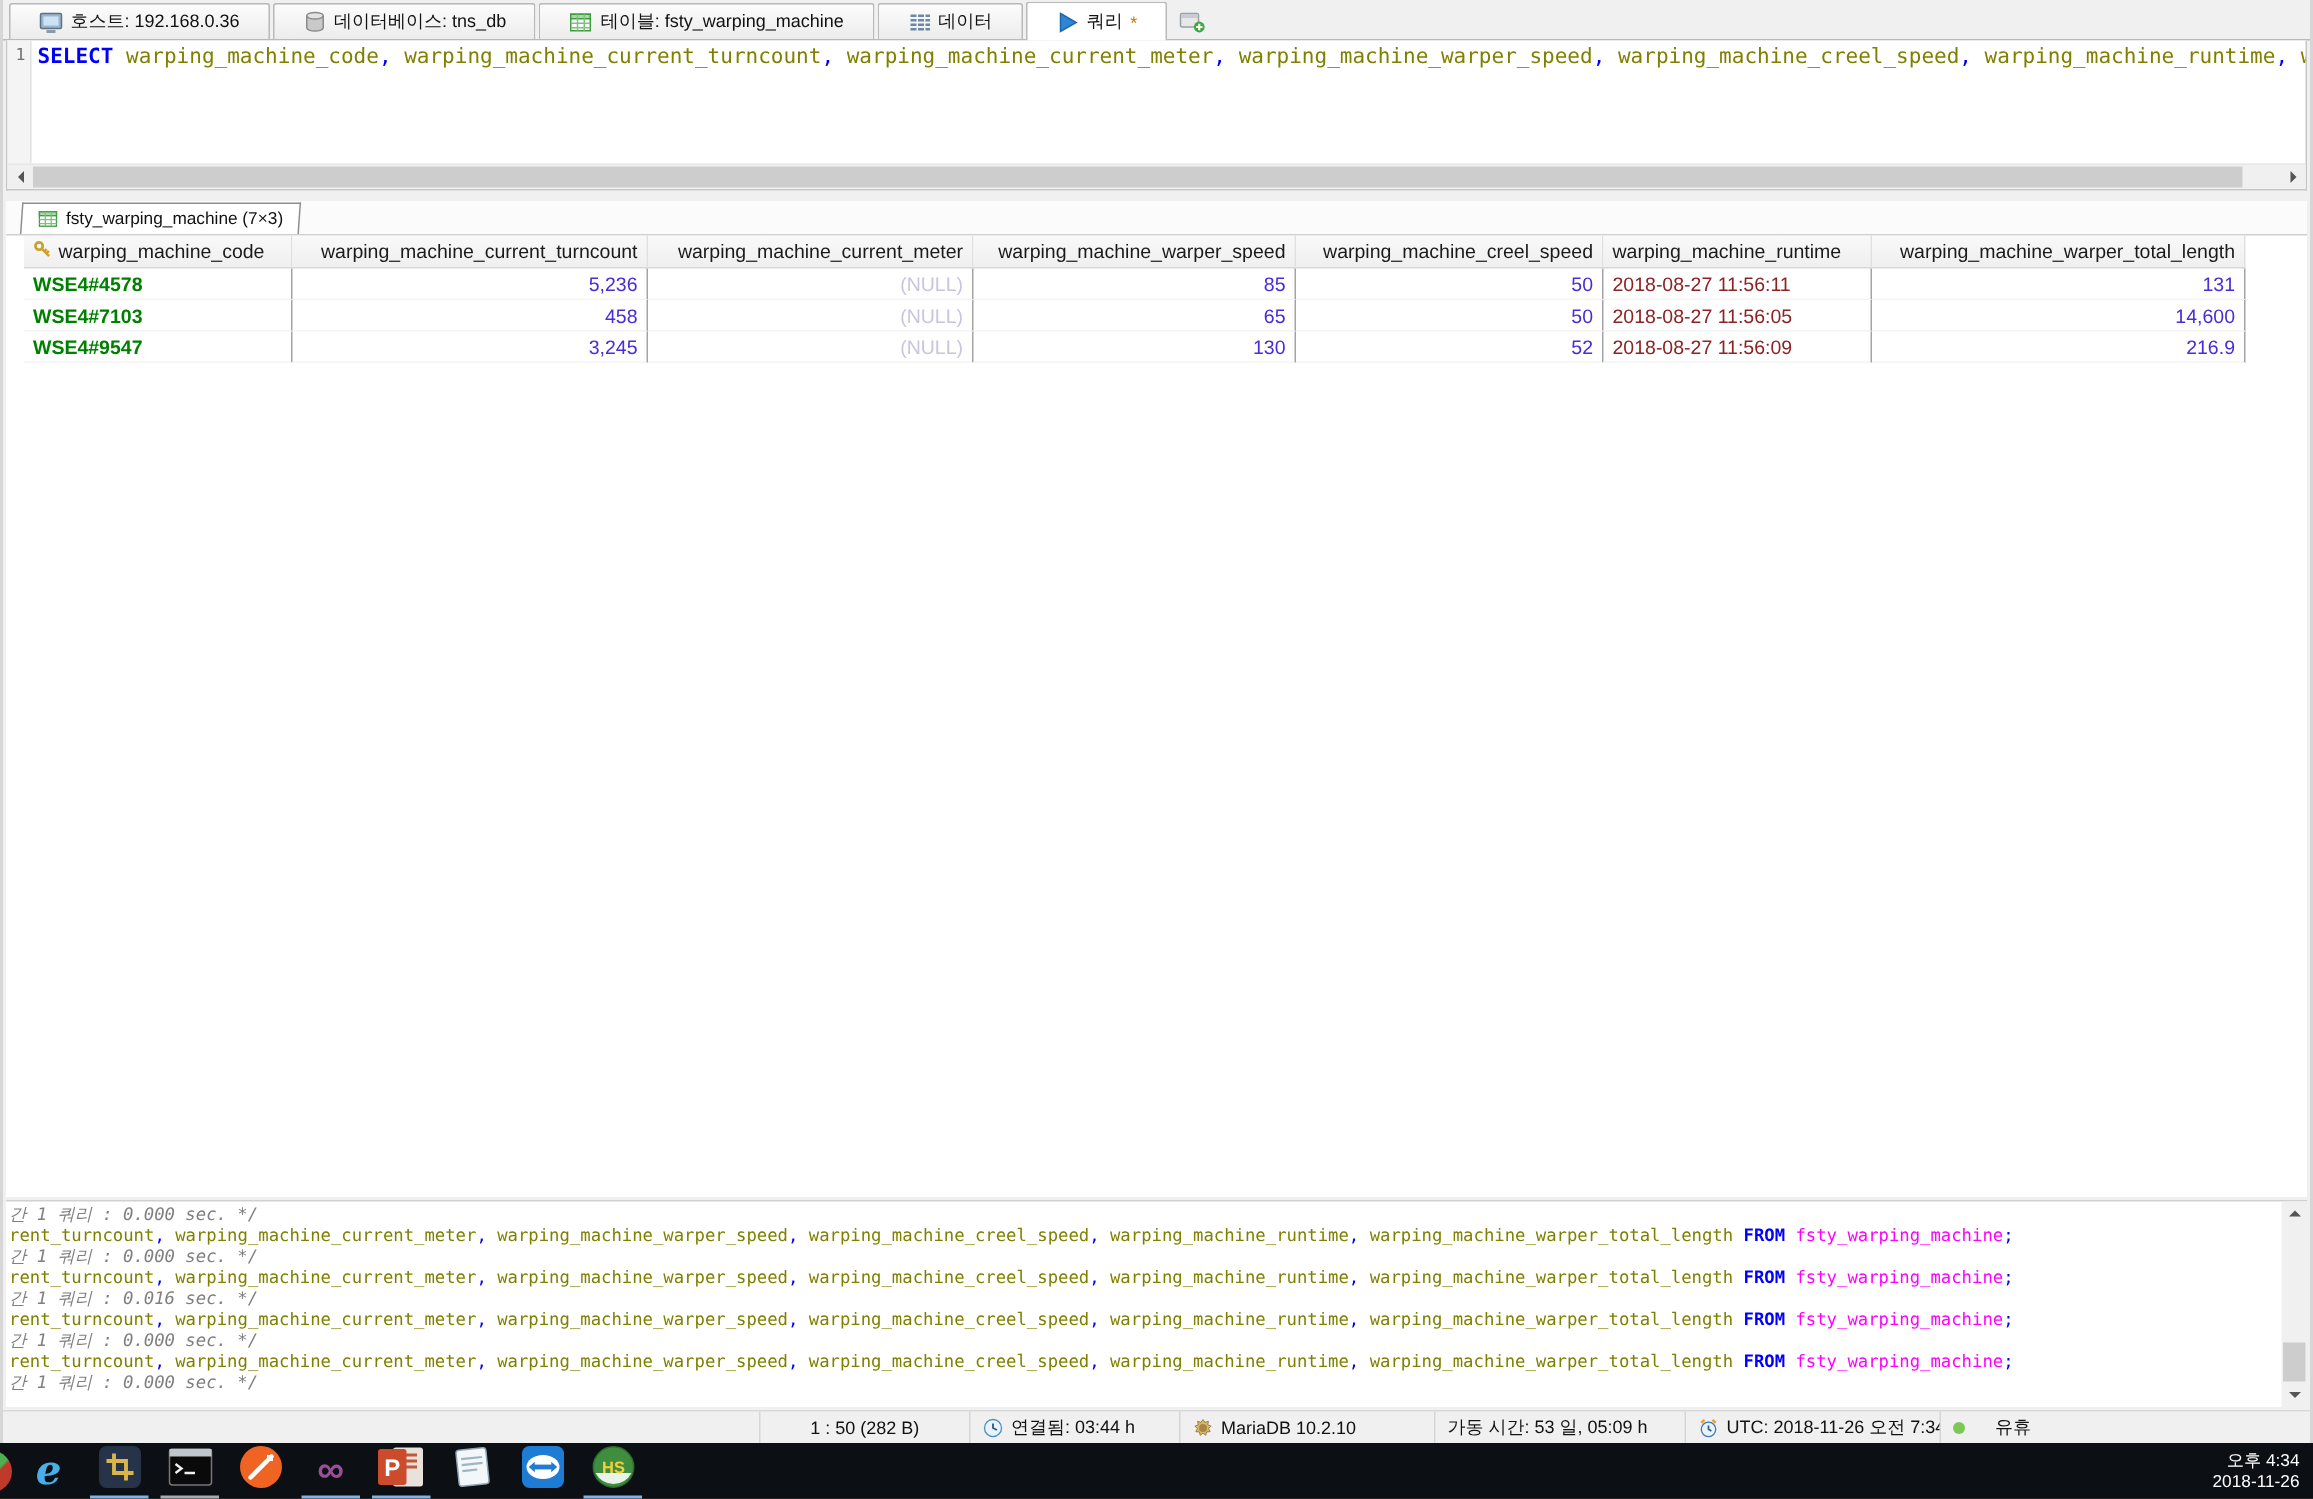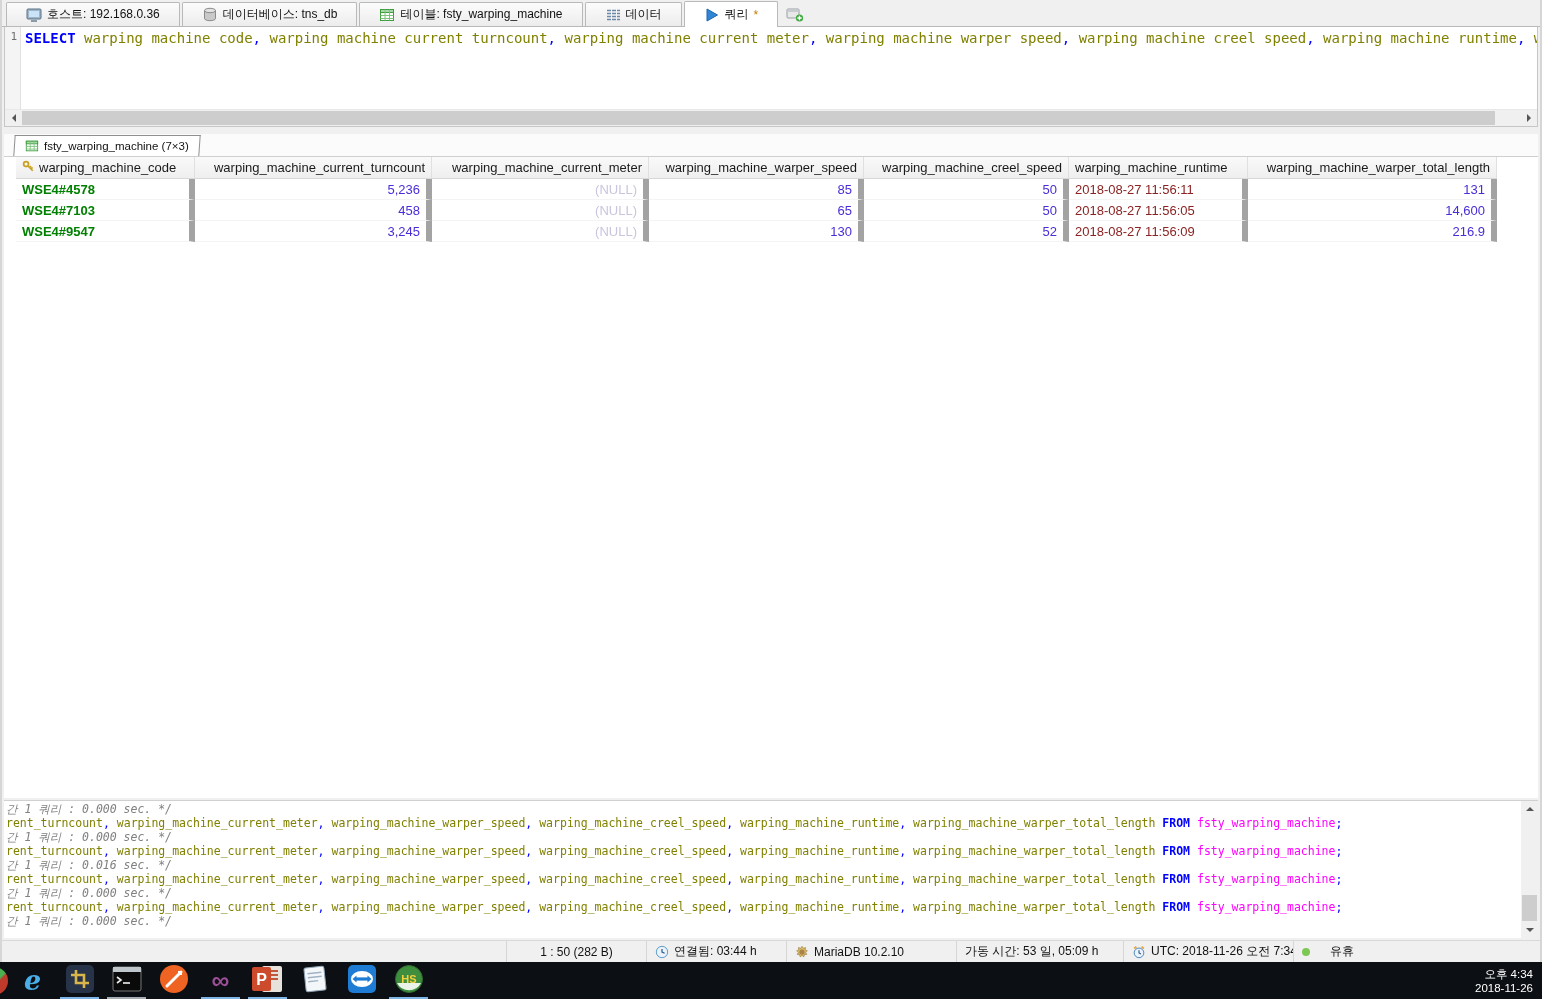--- a/index.html
+++ b/index.html
@@ -51,21 +51,21 @@
   .rtab > * { transform:skewX(4deg); }
 
   
   .grid { position:absolute; top:156px; left:2px; right:2px; height:642px; background:#FFF;
           border-top:1px solid #CFCFCF; padding-left:12px; overflow:hidden; }
   .g-head { display:flex; height:22px; }
   .g-hcell { background:linear-gradient(#F9F9F9,#EFEFEF); border-right:1px solid #E0E0E0;
              border-bottom:1px solid #D8D8D8; font-size:13px; color:#1A1A1A;
              display:flex; align-items:center; gap:4px; padding:0 6px; overflow:hidden; white-space:nowrap; }
   .g-row { display:flex; height:21px; }
-  .g-cell { border-right:6px solid #a3a3a3; border-bottom:1px solid #F4F4F4; font-size:13px;
+  .g-cell { border-right:1px solid #a3a3a3; border-bottom:1px solid #F4F4F4; font-size:13px;
             display:flex; align-items:center; padding:0 6px; overflow:hidden; white-space:nowrap; }
   .a-right { justify-content:flex-end; text-align:right; }
   .c-text { color:#008000; font-weight:bold; }
   .c-num  { color:#4A2CD8; }
   .c-null { color:#C9C5DE; }
   .c-date { color:#8B2323; }
 
   
   .log { position:absolute; top:800px; left:2px; right:2px; height:138px; background:#FFF;
          border-top:1px solid #D0D0D0; }

